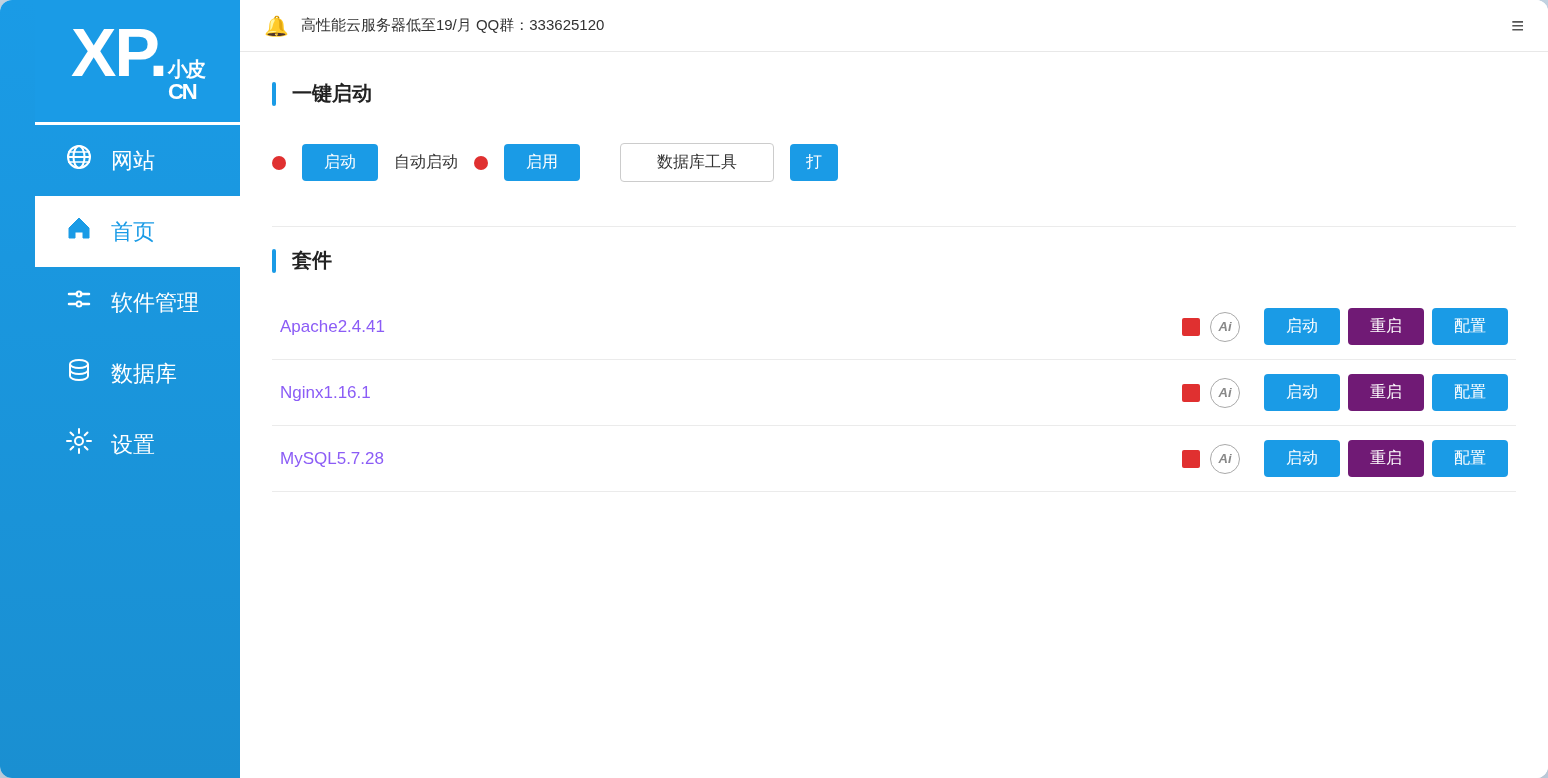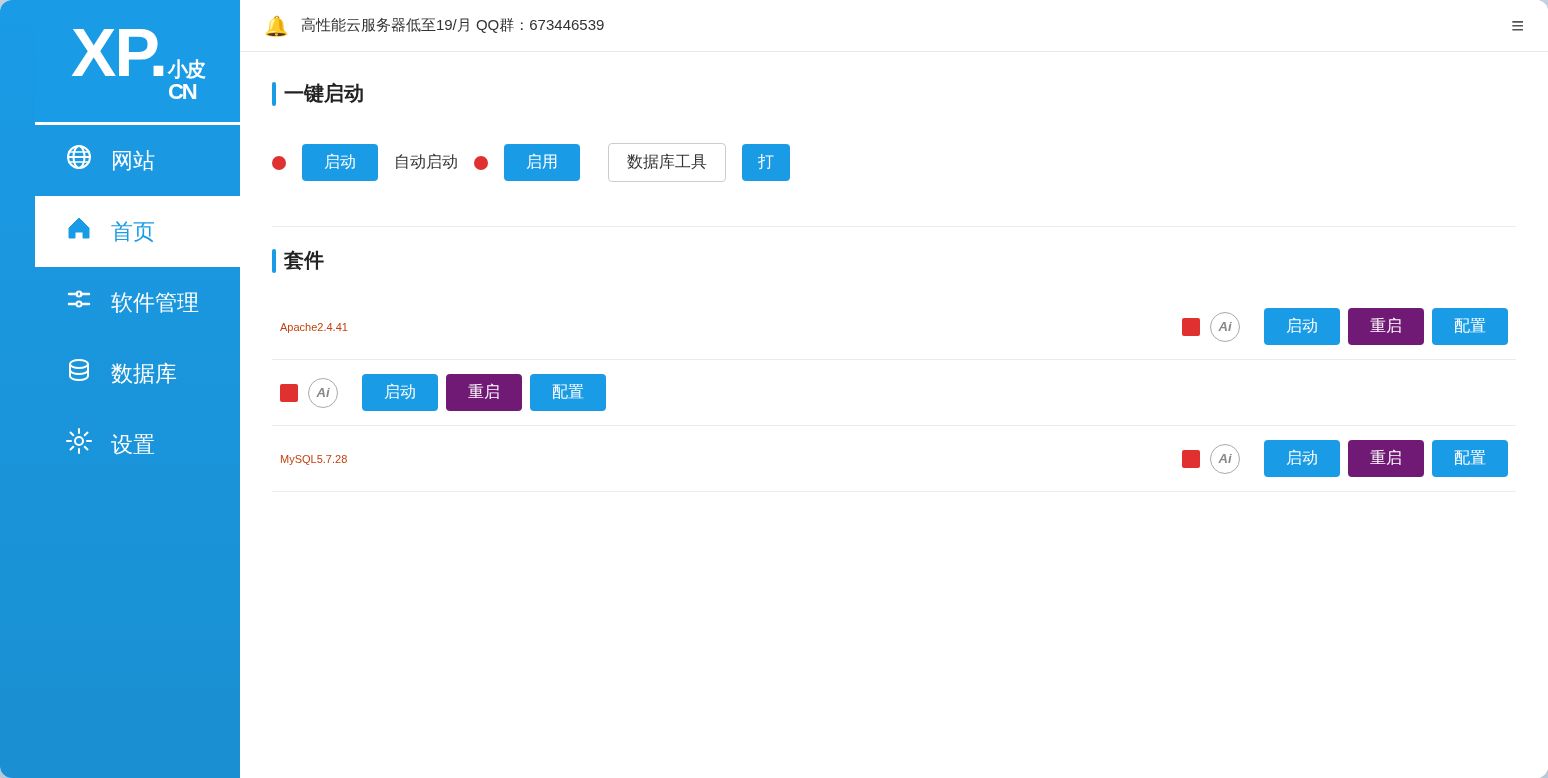--- a/index.html
+++ b/index.html
@@ -129,21 +129,21 @@
     .content {
       flex: 1;
       padding: 28px 32px;
       overflow-y: auto;
       background: #fff;
     }
     
     .section-title {
       display: flex;
       align-items: center;
-      gap: 8px;
+      gap: 16px;
       font-size: 20px;
       font-weight: 600;
       color: #222;
       margin-bottom: 20px;
     }
     .section-bar {
       width: 4px;
       height: 24px;
       background: #1a9be6;
       border-radius: 2px;
@@ -197,25 +197,25 @@
       cursor: pointer;
       font-family: inherit;
     }
     .auto-start-label {
       font-size: 16px;
       color: #333;
     }
     .db-tool-box {
       border: 1px solid #ccc;
       border-radius: 4px;
-      padding: 8px 18px;
+      padding: 8px 36px;
       font-size: 16px;
       color: #333;
       background: #fff;
-      margin-left: 12px;
+      margin-left: 24px;
       min-width: 100px;
     }
     .partial-btn {
       background: #1a9be6;
       color: #fff;
       border: none;
       border-radius: 4px;
       padding: 8px 16px;
       font-size: 16px;
       cursor: pointer;
@@ -233,22 +233,22 @@
     }
     .suite-row {
       display: flex;
       align-items: center;
       padding: 14px 8px;
       border-bottom: 1px solid #ebebeb;
       gap: 0;
     }
     .suite-name {
       flex: 1;
-      font-size: 11px;
-      color: #c2410c;
+      font-size: 17px;
+      color: #8b5cf6;
       min-width: 180px;
     }
     .suite-status {
       display: flex;
       align-items: center;
       gap: 10px;
       margin-right: 24px;
     }
     .status-square {
       width: 18px;
@@ -353,21 +353,21 @@
       </div>
 
     </div>
   </div>
 
   <div class="main">
 
     <div class="topbar">
       <div class="topbar-left">
         <span class="speaker-icon">🔔</span>
-        <span>高性能云服务器低至19/月  QQ群：673446539</span>
+        <span>高性能云服务器低至19/月  QQ群：333625120</span>
       </div>
       <div class="topbar-right">≡</div>
     </div>
 
     <div class="content">
 
       <div class="onekey-section">
         <div class="section-title">
           <div class="section-bar"></div>
           <span>一键启动</span>
@@ -400,20 +400,21 @@
               <div class="ai-badge">Ai</div>
             </div>
             <div class="suite-actions">
               <button class="btn-blue">启动</button>
               <button class="btn-gray">重启</button>
               <button class="btn-blue">配置</button>
             </div>
           </div>
 
           <div class="suite-row">
+            <span class="suite-name">Nginx1.16.1</span>
             <div class="suite-status">
               <div class="status-square"></div>
               <div class="ai-badge">Ai</div>
             </div>
             <div class="suite-actions">
               <button class="btn-blue">启动</button>
               <button class="btn-gray">重启</button>
               <button class="btn-blue">配置</button>
             </div>
           </div>

